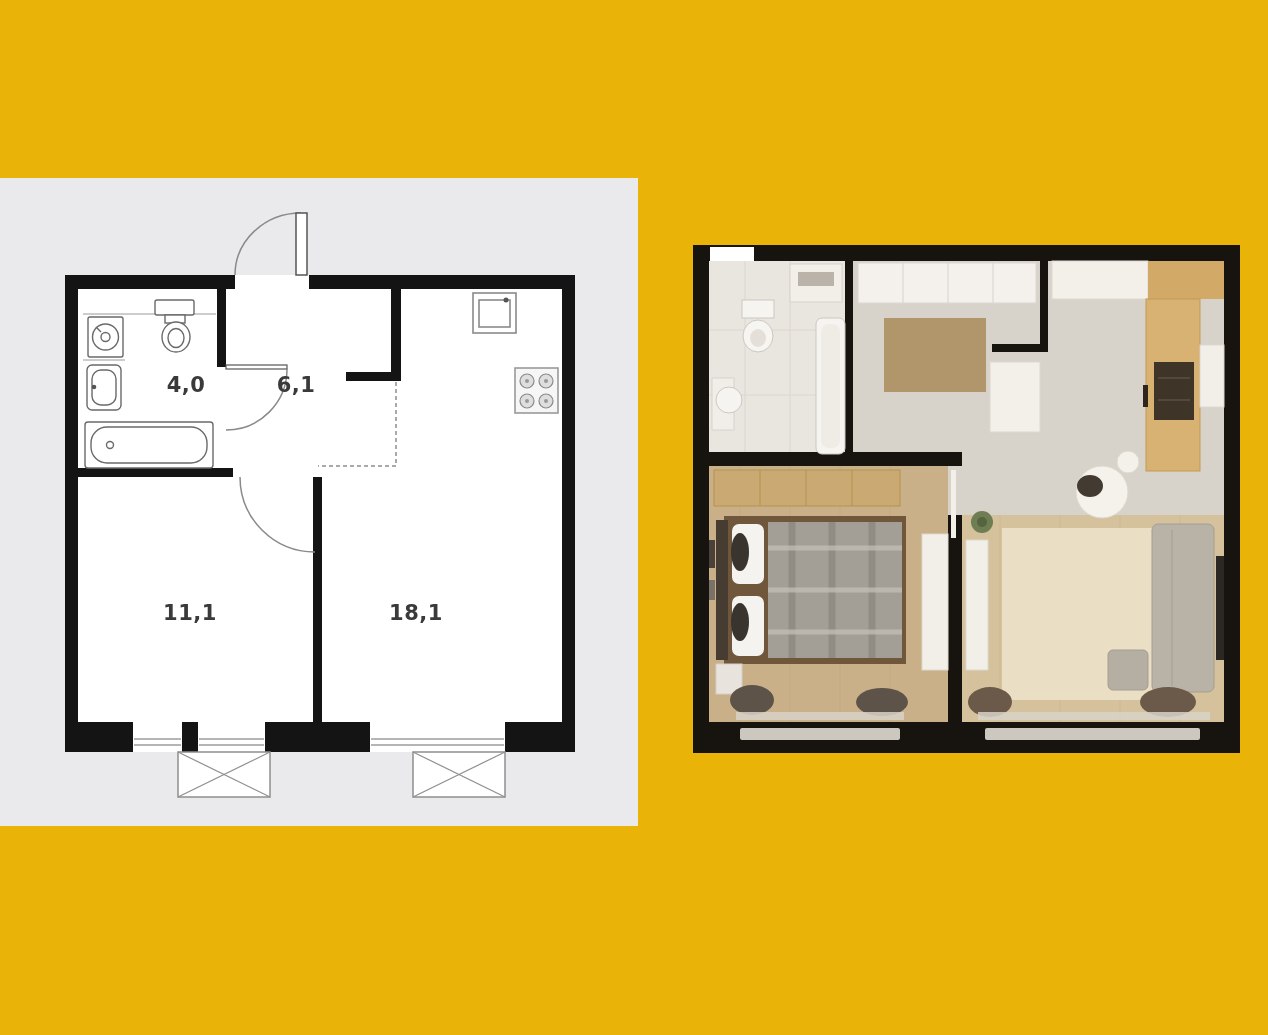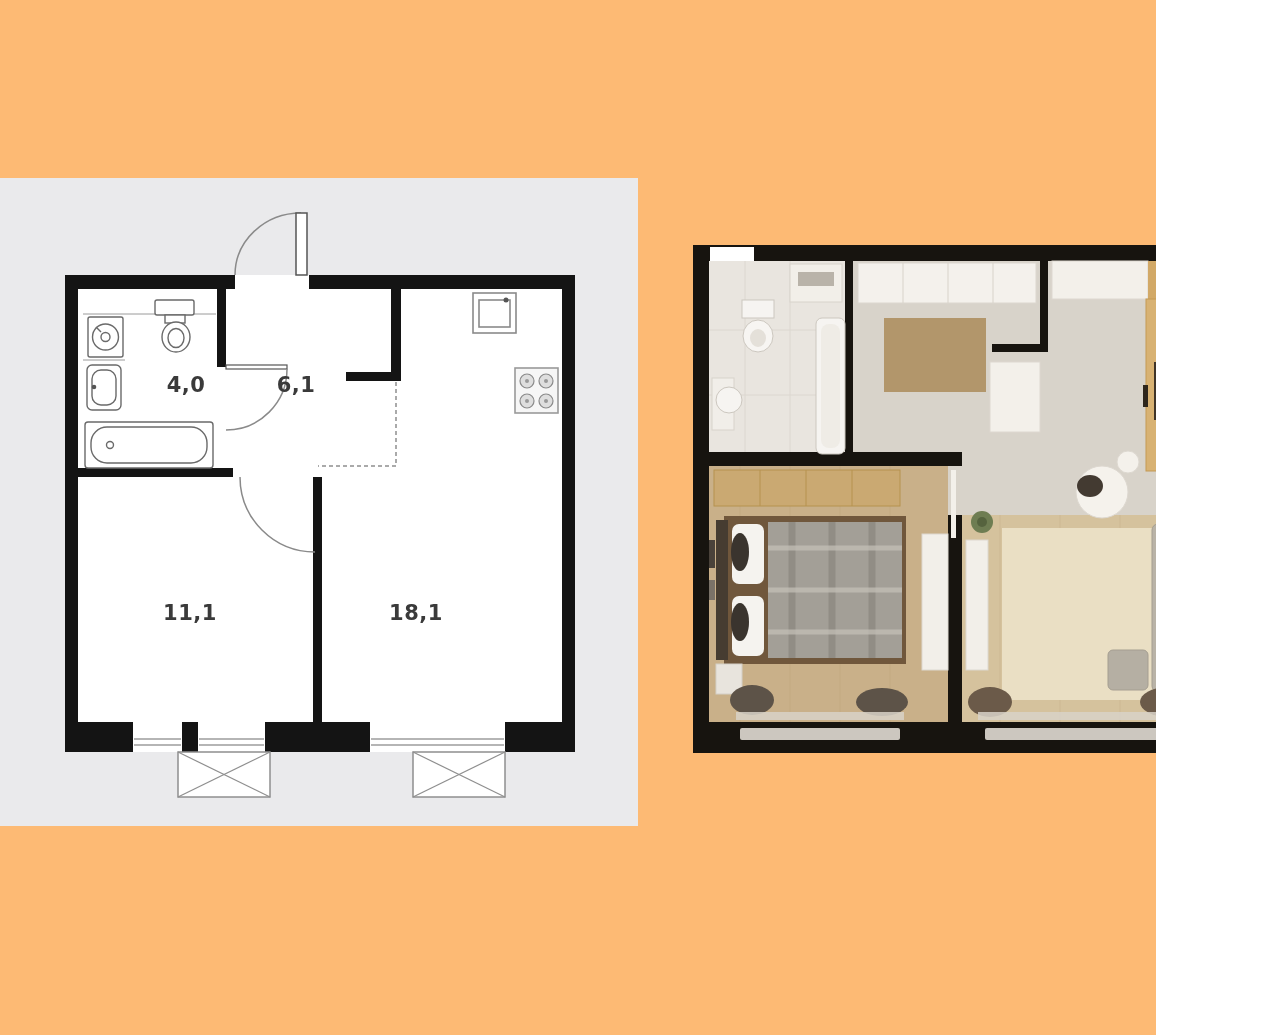--- a/index.html
+++ b/index.html
@@ -1,16 +1,16 @@
 <!DOCTYPE html>
 <html><head>
 <meta charset="utf-8">
 <style>
   html,body{margin:0;padding:0;background:#ffffff;}
-  .stage{position:relative;width:1156px;height:1035px;background:#fdba74;overflow:hidden;
+  .stage{position:relative;width:1268px;height:1035px;background:#eab308;overflow:hidden;
          font-family:"DejaVu Sans", sans-serif;}
   svg{position:absolute;left:0;top:0;display:block;}
   text.area-label{font-family:"DejaVu Sans", sans-serif;font-size:21px;font-weight:600;letter-spacing:.5px;}
 </style>
 </head>
 <body>
 
 <div class="stage">
 <svg width="1268" height="1035" viewBox="0 0 1268 1035">
 

